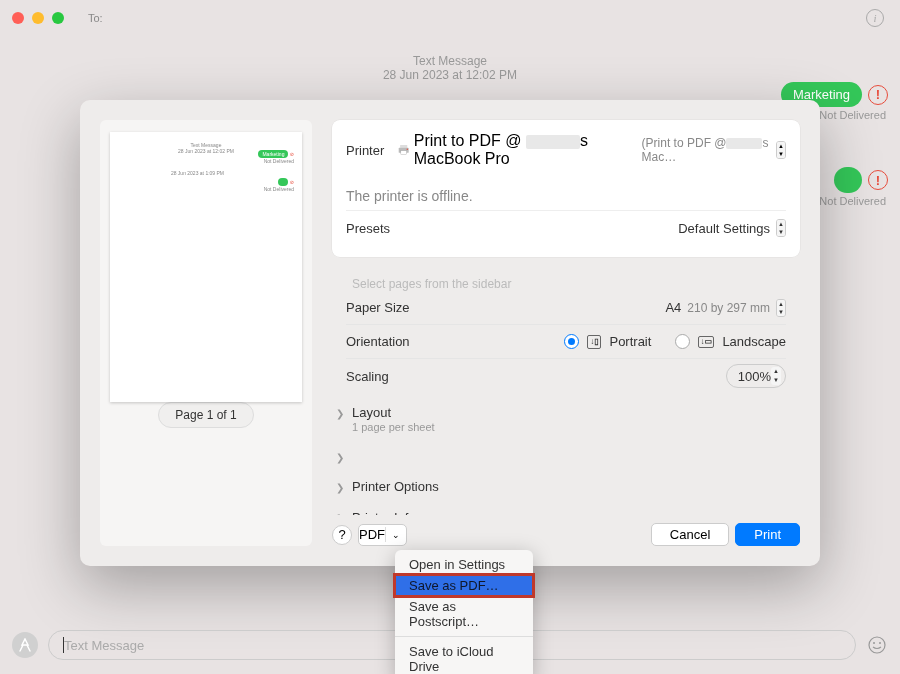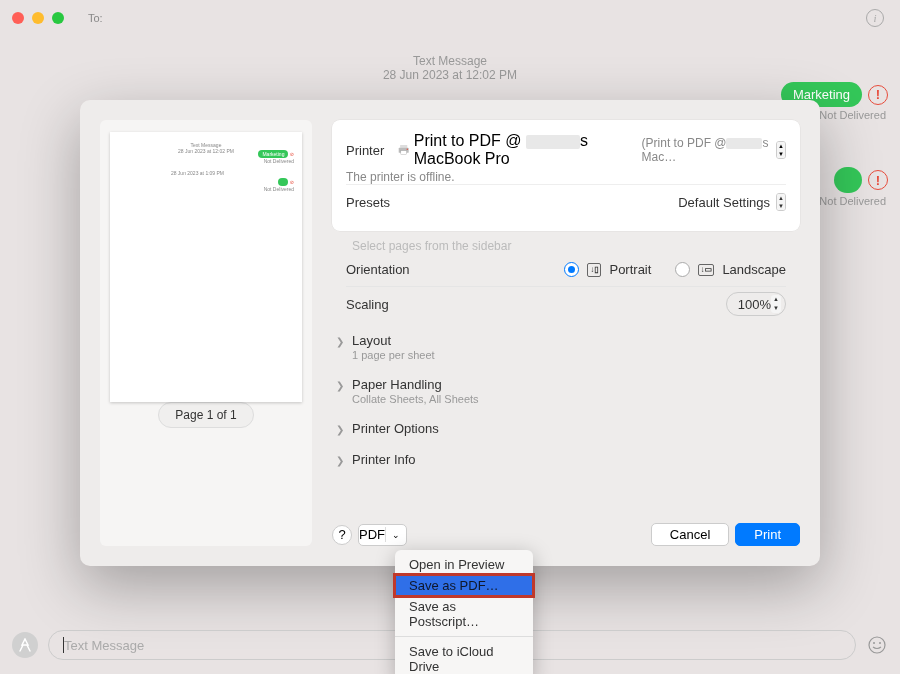--- a/index.html
+++ b/index.html
@@ -36,24 +36,24 @@
     .settings-pane { flex: 1; display: flex; flex-direction: column; position: relative; }
     .white-card { background: white; border-radius: 8px; padding: 12px 14px; box-shadow: 0 0 0 0.5px rgba(0,0,0,0.06); margin-bottom: 0px;}
     .row { display: flex; align-items: center; min-height: 34px; border-bottom: 0.5px solid #eee; }
     .row:last-child { border-bottom: none; }
     .row-label { font-size: 13px; color: #333; }
     .row-value { margin-left: auto; font-size: 13px; color: #333; display: flex; align-items: center; gap: 6px; }
     .sublabel { color: #888; font-size: 13px; }
     .stepper { width: 10px; height: 18px; display:flex; flex-direction:column; border-radius:3px; overflow:hidden; border:0.5px solid #ccc;}
     .stepper-btn { flex:1; font-size: 6px; text-align:center; background:#f5f5f5; line-height:8px;}
     .printer-icon { width:14px; height:12px; display:inline-block; }
-    .offline-text { font-size: 12px; color: #888; margin-top: 2px; }
+    .offline-text { font-size: 14px; color: #888; margin-top: 20px; }
     .redacted { display:inline-block; background:#e8e8e8; border-radius:2px; vertical-align: middle;}
     
-    .scroll-area { flex: 1; overflow: hidden; position: relative; margin-top: 8px; }
+    .scroll-area { flex: 1; overflow: hidden; position: relative; margin-top: 20px; }
     .settings-rows { padding: 0 14px; }
     .srow { display: flex; align-items: center; min-height: 34px; border-bottom: 0.5px solid #e5e5e5; }
     .srow:last-child { border: none; }
     .faint-top { color: #bbb; font-size: 12px; padding-left: 20px; height: 14px;}
     
     .radio-o { width: 15px; height: 15px; border: 1px solid #aaa; border-radius: 50%; display:inline-block; position: relative; background:white;}
     .radio-o.selected { border-color: #007aff; }
     .radio-o.selected::after { content:''; position:absolute; width:7px; height:7px; background:#007aff; border-radius:50%; top:3px; left:3px; }
     .orient-icon { width:14px; height:14px; border:1px solid #666; border-radius:2px; display:inline-flex; align-items:center; justify-content:center; font-size:8px; font-weight:bold; }
     .orient-icon.landscape { width: 16px; height: 12px; }
@@ -131,21 +131,21 @@
         <div style="margin-top:6px; text-align:center; position:relative; left:-70px;">28 Jun 2023 at 1:09 PM</div>
         <div style="margin-top:2px;"><span class="thumb-bubble" style="background:#34c759; min-width:10px;">&nbsp;&nbsp;</span><span class="thumb-red"> ⊘</span></div>
         <div>Not Delivered</div>
       </div>
     </div>
     <div class="page-indicator"><span>Page 1 of 1</span></div>
   </div>
 
   <div class="settings-pane">
     <div class="white-card">
-      <div class="row" style="align-items:flex-start; flex-direction:column; border-bottom:0.5px solid #eee; ">
+      <div class="row" style="align-items:flex-start; flex-direction:column; border-bottom:0.5px solid #eee; padding-bottom:6px;">
         <div style="display:flex; align-items:center; width:100%;">
           <span class="row-label">Printer</span>
           <span style="margin-left:14px; display:flex; align-items:center; gap:4px;">
             <svg class="printer-icon" viewBox="0 0 16 14">
                 <rect x="3" y="0" width="10" height="4" fill="#ddd"></rect>
                 <rect x="1" y="4" width="14" height="7" rx="1" fill="#bbb"></rect>
                 <rect x="4" y="8" width="8" height="5" fill="white" stroke="#999" stroke-width="0.5"></rect>
                 <circle cx="13" cy="6" r="1" fill="#e74c3c"></circle>
               </svg>
             <span><span>Print to PDF @ </span><span class="redacted" style="width:54px;height:14px;"></span><span>s MacBook Pro</span></span>
@@ -169,20 +169,31 @@
               <span class="stepper-btn">▼</span>
             </span>
         </span>
       </div>
     </div>
 
     <div class="scroll-area">
       <div class="faint-top">Select pages from the sidebar</div>
       <div class="settings-rows">
         <div class="srow">
+          <span class="row-label">Paper Size</span>
+          <span class="row-value">
+            <span>A4</span>
+            <span class="sublabel" style="font-size:12px;">210 by 297 mm</span>
+            <span class="stepper">
+                <span class="stepper-btn">▲</span>
+                <span class="stepper-btn">▼</span>
+              </span>
+          </span>
+        </div>
+        <div class="srow">
           <span class="row-label">Orientation</span>
           <span class="row-value" style="gap:8px;">
             <span class="radio-o selected"></span>
             <span class="orient-icon">↓▯</span>
             <span>Portrait</span>
             <span style="width:8px;"></span>
             <span class="radio-o"></span>
             <span class="orient-icon landscape">↓▭</span>
             <span>Landscape</span>
           </span>
@@ -204,24 +215,20 @@
       <div style="padding: 4px 0;">
         <div class="disclosure">
           <span class="chevron">❯</span>
           <div class="disc-body">
             <span class="disc-title">Layout</span>
             <span class="disc-sub">1 page per sheet</span>
           </div>
         </div>
         <div class="disclosure">
           <span class="chevron">❯</span>
-          <div class="disc-body">
-            <span class="disc-title">Paper Handling</span>
-            <span class="disc-sub">Collate Sheets, All Sheets</span>
-          </div>
         </div>
         <div class="disclosure">
           <span class="chevron">❯</span>
           <div class="disc-body">
             <span class="disc-title">Printer Options</span>
           </div>
         </div>
         <div class="disclosure">
           <span class="chevron">❯</span>
           <div class="disc-body">
@@ -241,21 +248,21 @@
         <span class="pdf-btn-arrow">⌄</span>
       </div>
       <div style="flex:1"></div>
       <div class="btn"><span>Cancel</span></div>
       <div class="btn btn-primary"><span>Print</span></div>
     </div>
   </div>
 </div>
 
 <div class="pdf-menu">
-  <div class="menu-item"><span>Open in Preview</span></div>
+  <div class="menu-item"><span>Open in Settings</span></div>
   <div class="menu-item highlighted menu-annot"><span>Save as PDF…</span></div>
   <div class="menu-item"><span>Save as Postscript…</span></div>
   <div class="menu-divider"></div>
   <div class="menu-item"><span>Save to iCloud Drive</span></div>
 
 </div>
 
 <div class="input-bar">
   <div class="app-store-btn">
     <svg width="14" height="14" viewBox="0 0 14 14">

